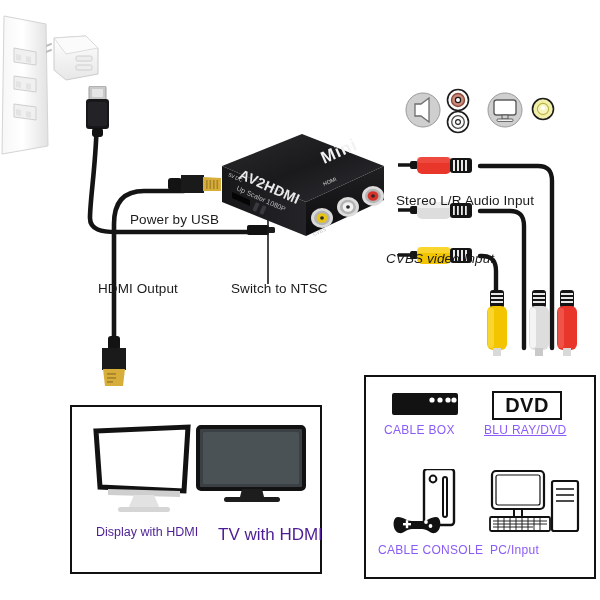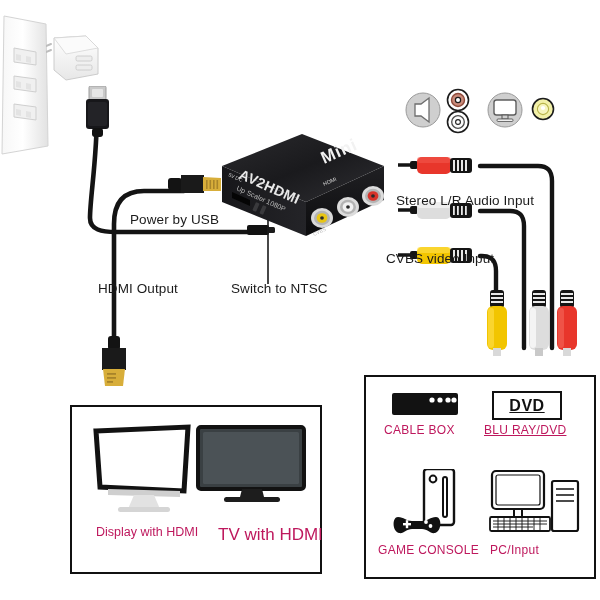--- a/index.html
+++ b/index.html
@@ -3,22 +3,22 @@
 <meta charset="utf-8">
 <style>
   html,body{margin:0;padding:0;background:#ffffff;}
   body{width:600px;height:600px;overflow:hidden;
        font-family:"Liberation Sans","DejaVu Sans",sans-serif;
        color:#111;position:relative;}
   #stage{position:absolute;left:0;top:0;width:600px;height:600px;}
   .abs{position:absolute;}
   .lbl{position:absolute;font-size:13.5px;color:#1b1b1b;white-space:nowrap;
        letter-spacing:.1px;font-weight:400;}
-  .lbl-cap{position:absolute;font-size:11.5px;color:#be185d;white-space:nowrap;}
-  .lbl-caps{position:absolute;font-size:12px;color:#be185d;white-space:nowrap;
+  .lbl-cap{position:absolute;font-size:11.5px;color:#4c1d95;white-space:nowrap;}
+  .lbl-caps{position:absolute;font-size:12px;color:#8b5cf6;white-space:nowrap;
        letter-spacing:.3px;}
   svg{display:block;}
   .panel{position:absolute;border:2.5px solid #111;background:#fff;}
 </style>
 </head>
 <body>
 
 <div id="stage">
 
   <svg class="abs" style="left:0px;top:14px;" width="58" height="148">
@@ -266,21 +266,21 @@
   <svg class="abs" style="left:530px;top:96px;" width="26" height="26">
     <circle cx="13" cy="13" r="10.5" fill="#f2f0a8" stroke="#1c1c1c" stroke-width="1.6"></circle>
     <circle cx="13" cy="13" r="5.6" fill="#f7f5be" stroke="#b8b44a" stroke-width="1.1"></circle>
     <circle cx="13" cy="12" r="2.1" fill="#ffffff"></circle>
   </svg>
 
   <div class="lbl" style="left:130px;top:212px;">Power by USB</div>
   <div class="lbl" style="left:98px;top:281px;text-align:center;">HDMI Output</div>
   <div class="lbl" style="left:231px;top:281px;">Switch to NTSC</div>
   <div class="lbl" style="left:396px;top:177px;margin-top:16px;">Stereo L/R Audio Input</div>
-  <div class="lbl" style="left:386px;top:251px;">CVBS video Input</div>
+  <div class="lbl" style="left:386px;top:251px;font-style:italic;">CVBS video Input</div>
 
   <div class="panel" style="left:70px;top:405px;width:248px;height:165px;">
 
     <svg class="abs" style="left:16px;top:14px;" width="110" height="92">
       <path d="M8 10 L100 6 L96 70 L12 66 Z" fill="#ffffff" stroke="#121212" stroke-width="5"></path>
       <path d="M14 16 L94 12 L90 62 L18 60 Z" fill="#ffffff"></path>
       <path d="M20 68 L92 70 L92 76 L20 74 Z" fill="#cfcfcf"></path>
       <path d="M46 74 L66 74 L72 88 L40 88 Z" fill="#e2e2e2"></path>
       <rect x="30" y="86" width="52" height="5" rx="2.5" fill="#d5d5d5"></rect>
     </svg>
@@ -304,37 +304,37 @@
         <circle cx="40" cy="9" r="2.6"></circle>
           <circle cx="48" cy="9" r="2.6"></circle>
         <circle cx="56" cy="9" r="2.6"></circle>
           <circle cx="62" cy="9" r="2.6"></circle>
       </g>
     </svg>
     <div class="lbl-caps" style="left:18px;top:46px;">CABLE BOX</div>
 
     <div class="abs" style="left:126px;top:14px;width:66px;height:25px;
          border:2.5px solid #111;display:flex;align-items:center;justify-content:center;">
-      <span style="font-size:16px;font-weight:700;letter-spacing:.5px;text-decoration:underline;">DVD</span>
+      <span style="font-size:20px;font-weight:700;letter-spacing:.5px;">DVD</span>
     </div>
     <div class="lbl-caps" style="left:118px;top:46px;text-decoration:underline;">BLU RAY/DVD</div>
 
     <svg class="abs" style="left:26px;top:92px;" width="80" height="70">
       <rect x="32" y="0" width="30" height="56" rx="3" fill="#ffffff" stroke="#111" stroke-width="2.4"></rect>
       <circle cx="41" cy="10" r="3.4" fill="#ffffff" stroke="#111" stroke-width="2"></circle>
       <rect x="51" y="8" width="4" height="40" rx="2" fill="#ffffff" stroke="#111" stroke-width="2"></rect>
       <path d="M6 48 C0 48, 0 62, 7 64 C12 65, 14 60, 20 60 L30 60 C36 60, 38 65, 43 64 C50 62, 50 48, 44 48 C38 48, 36 52, 30 52 L20 52 C14 52, 12 48, 6 48 Z" fill="#111"></path>
       <g fill="#ffffff">
         <rect x="11" y="54" width="8" height="2.4"></rect>
           <rect x="13.8" y="51.2" width="2.4" height="8"></rect>
         <circle cx="34" cy="53" r="1.9"></circle>
           <circle cx="38.5" cy="57" r="1.9"></circle>
       </g>
     </svg>
-    <div class="lbl-caps" style="left:12px;top:166px;">GAME CONSOLE</div>
+    <div class="lbl-caps" style="left:12px;top:166px;">CABLE CONSOLE</div>
 
     <svg class="abs" style="left:122px;top:92px;" width="94" height="70">
       <rect x="4" y="2" width="52" height="38" rx="4" fill="#ffffff" stroke="#111" stroke-width="2.2"></rect>
       <rect x="8" y="6" width="44" height="30" rx="2" fill="#ffffff" stroke="#111" stroke-width="1.2"></rect>
       <path d="M26 40 L26 48 M34 40 L34 48" stroke="#111" stroke-width="2"></path>
       <rect x="2" y="48" width="60" height="14" rx="1.5" fill="#ffffff" stroke="#111" stroke-width="1.8"></rect>
       <g stroke="#111" stroke-width=".9">
         <path d="M5 52 h54 M5 55 h54 M5 58 h40"></path>
         <path d="M10 49 v12 M16 49 v12 M22 49 v12 M28 49 v12 M34 49 v12 M40 49 v12 M46 49 v12 M52 49 v12"></path>
       </g>

